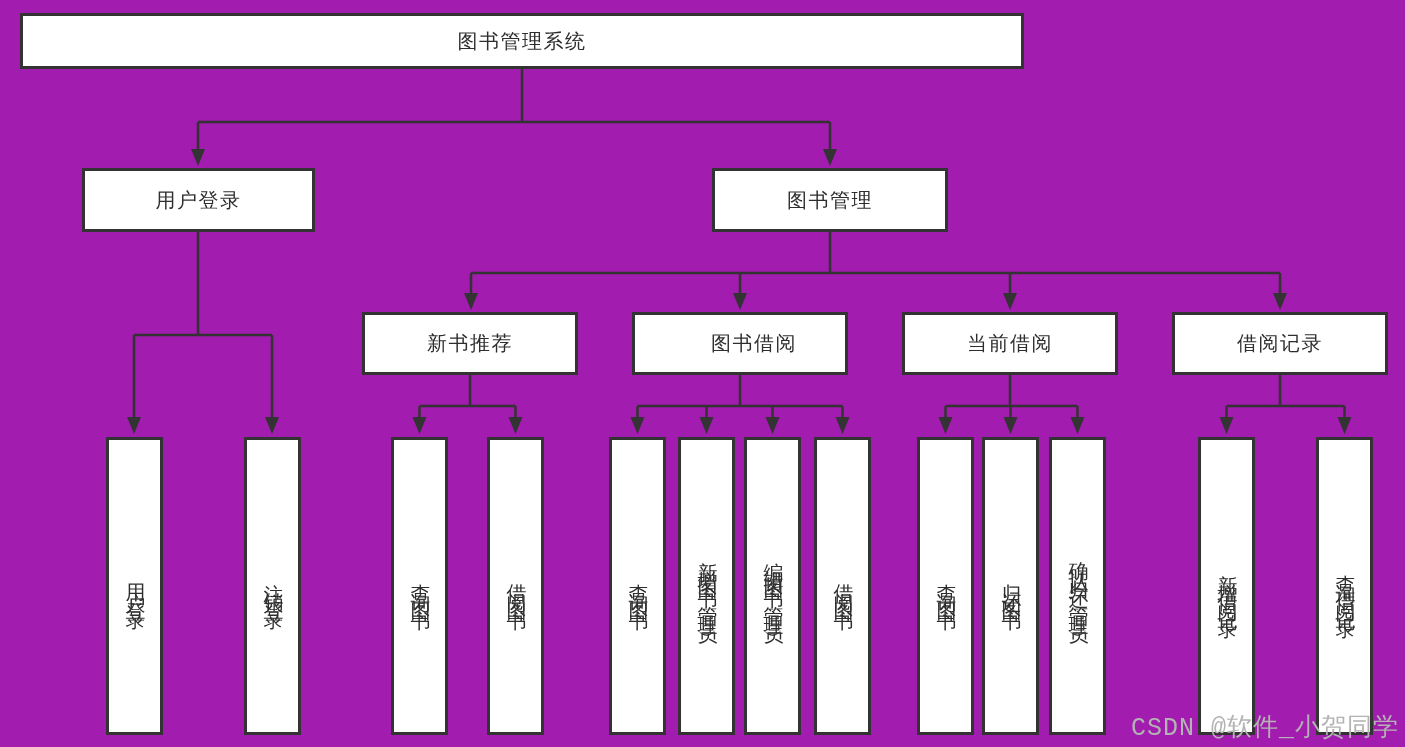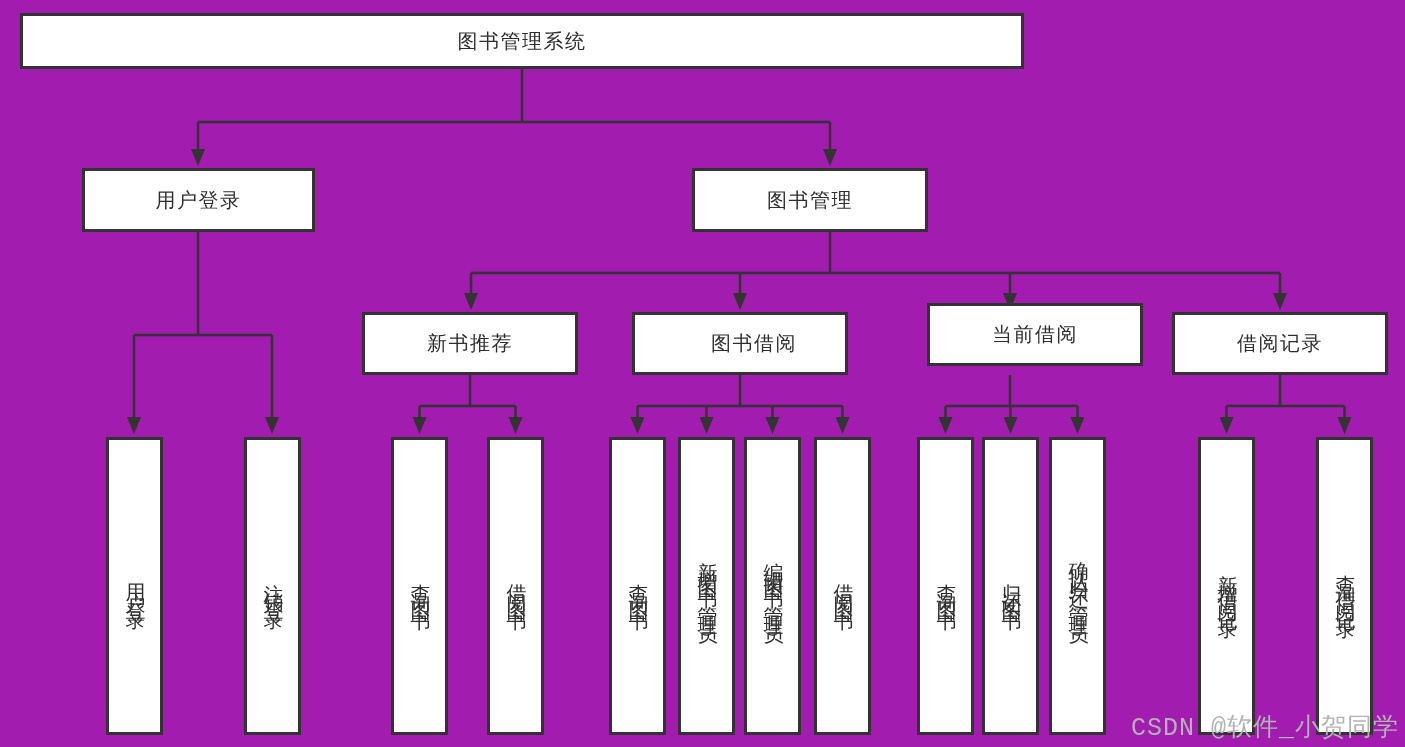--- a/index.html
+++ b/index.html
@@ -77,25 +77,25 @@
         <polygon points="1003.5,417 1017.5,417 1010.5,434" fill="#333333"></polygon>
         <polygon points="1070.5,417 1084.5,417 1077.5,434" fill="#333333"></polygon>
         <polygon points="1219.5,417 1233.5,417 1226.5,434" fill="#333333"></polygon>
         <polygon points="1337.5,417 1351.5,417 1344.5,434" fill="#333333"></polygon>
       </g>
   </svg>
 
   <div class="node" style="left:20px; top:13px; width:1004px; height:56px;">图书管理系统</div>
 
   <div class="node" style="left:82px; top:168px; width:233px; height:64px;">用户登录</div>
-  <div class="node" style="left:692px; top:168px; width:236px; height:64px;">图书管理</div>
+  <div class="node" style="left:712px; top:168px; width:236px; height:64px;">图书管理</div>
 
   <div class="node" style="left:362px; top:312px; width:216px; height:63px;">新书推荐</div>
   <div class="node" style="left:632px; top:312px; width:216px; height:63px;padding-left:28px;">图书借阅</div>
-  <div class="node" style="left:902px; top:303px; width:216px; height:63px;margin-left:25px;">当前借阅</div>
+  <div class="node" style="left:902px; top:312px; width:216px; height:63px;">当前借阅</div>
   <div class="node" style="left:1172px; top:312px; width:216px; height:63px;">借阅记录</div>
 
   <div class="node leaf" style="left:106px; top:437px; width:57px; height:298px;">用户登录</div>
   <div class="node leaf" style="left:244px; top:437px; width:57px; height:298px;">注销登录</div>
 
   <div class="node leaf" style="left:391px; top:437px; width:57px; height:298px;">查询图书</div>
   <div class="node leaf" style="left:487px; top:437px; width:57px; height:298px;">借阅图书</div>
 
   <div class="node leaf" style="left:609px; top:437px; width:57px; height:298px;">查询图书</div>
   <div class="node leaf" style="left:678px; top:437px; width:57px; height:298px;">新增图书（管理员）</div>

